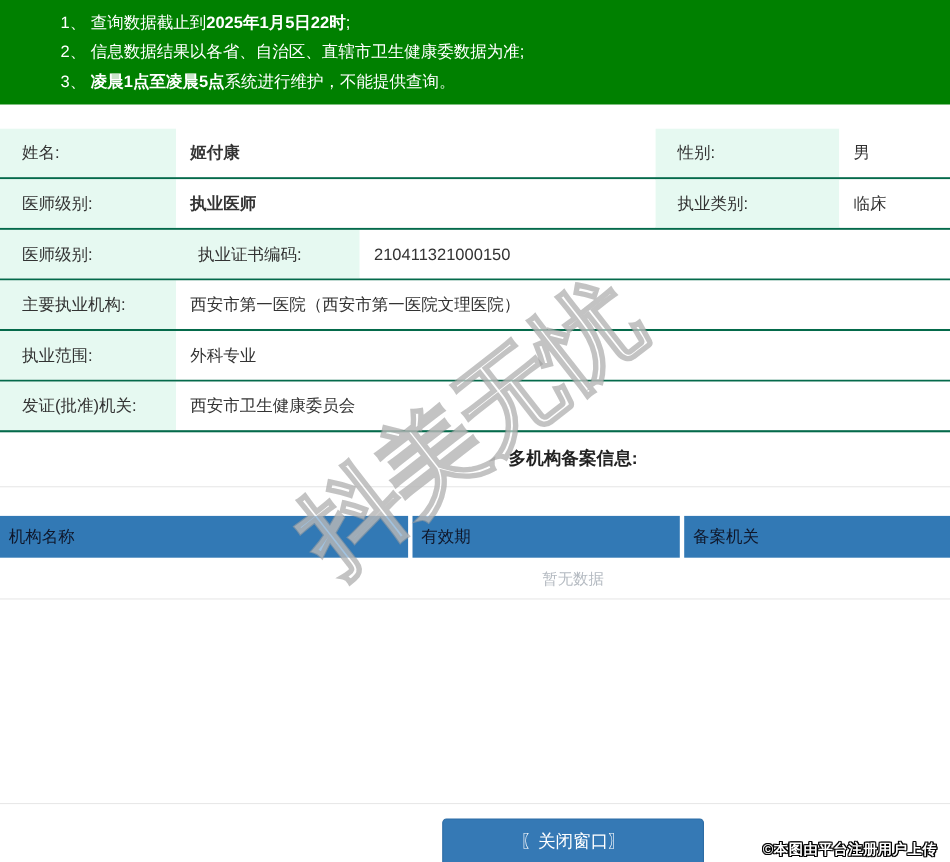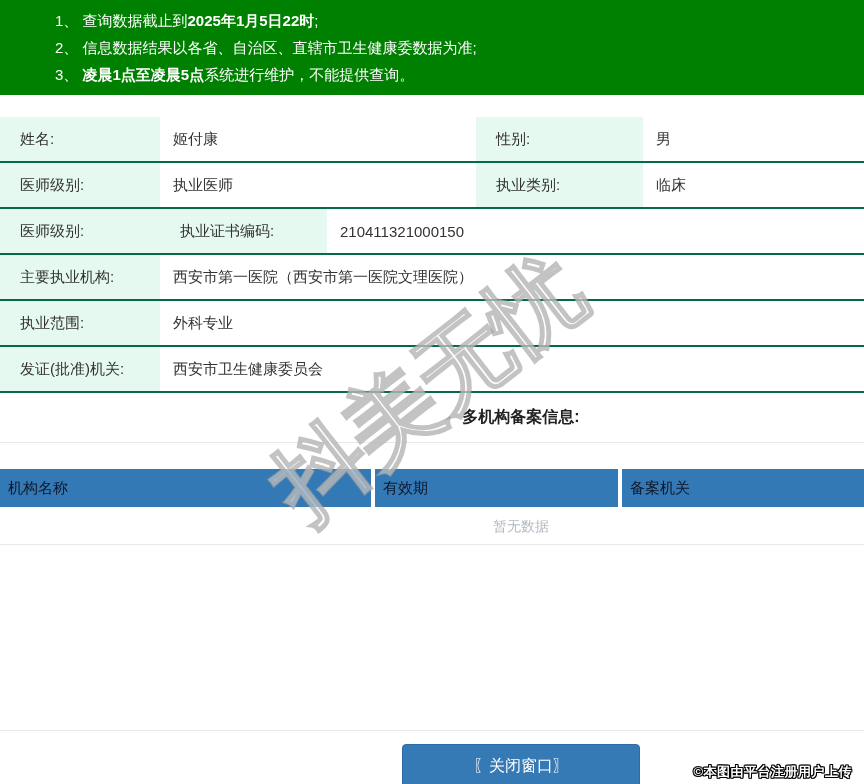--- a/index.html
+++ b/index.html
@@ -38,21 +38,21 @@
   }
   .cell {
     display:flex; align-items:center;
     font-size:15px; color:#333;
     height:44px;
     overflow:hidden; white-space:nowrap;
   }
   .cell.label { background:#e6f9f1; padding-left:20px; }
   .cell.value { background:#fff; padding-left:13px; }
   .w-l1 { width:160px; }
-  .w-v1 { width:316px; }
+  .w-v1 { width:436px;font-weight:bold; }
   .w-l2 { width:167px; }
   .w-v2 { flex:1; }
   .w-vfull { flex:1; }
   
   .section-head {
     width:1042px; height:50px;
     padding-top:14px;
     text-align:center;
     font-size:16px; font-weight:bold; color:#222;
     border-bottom:1px solid #e8e8e8;

